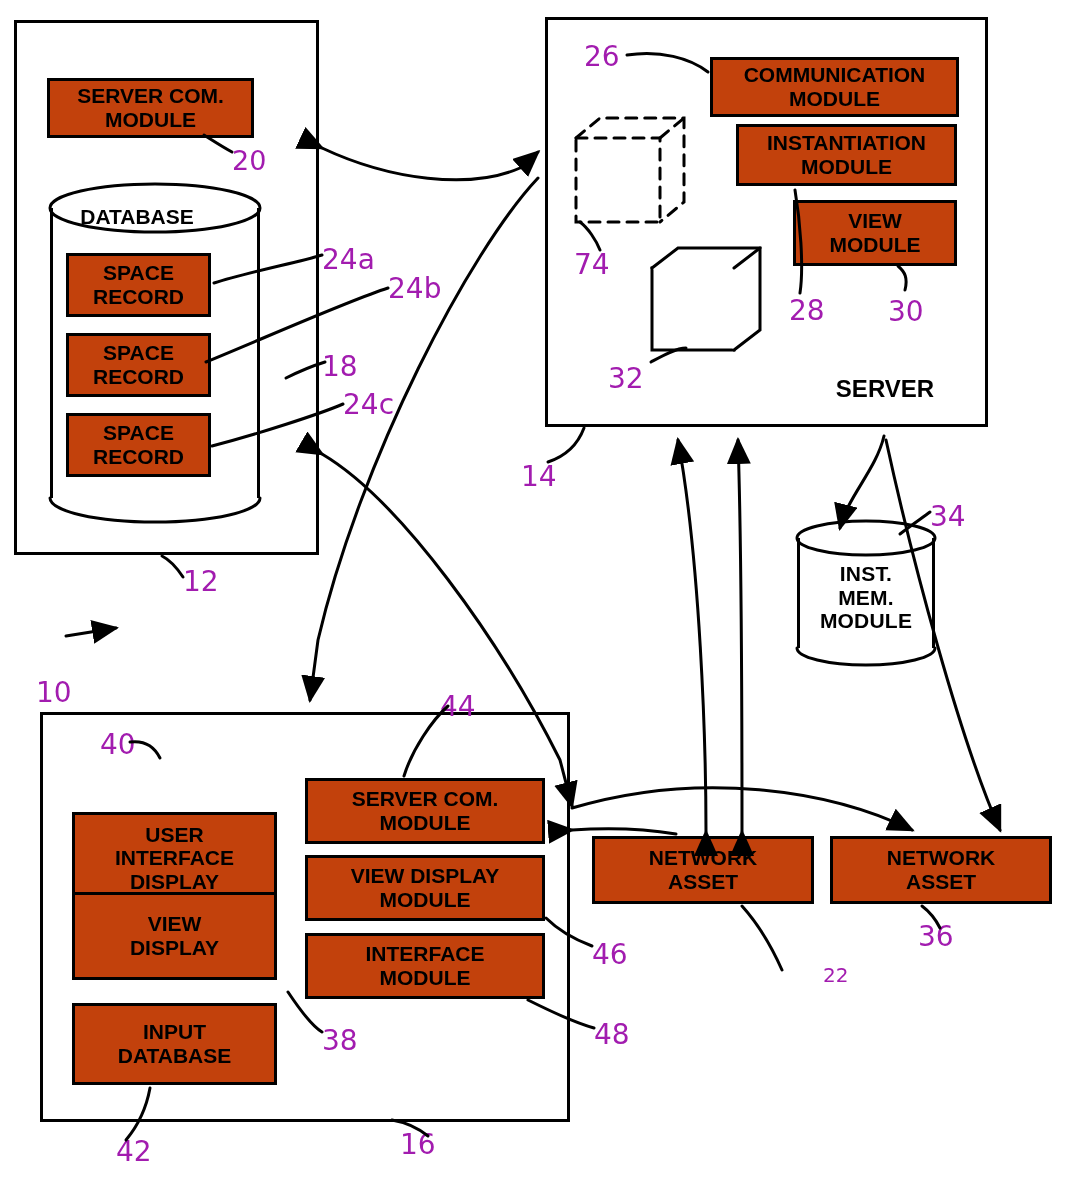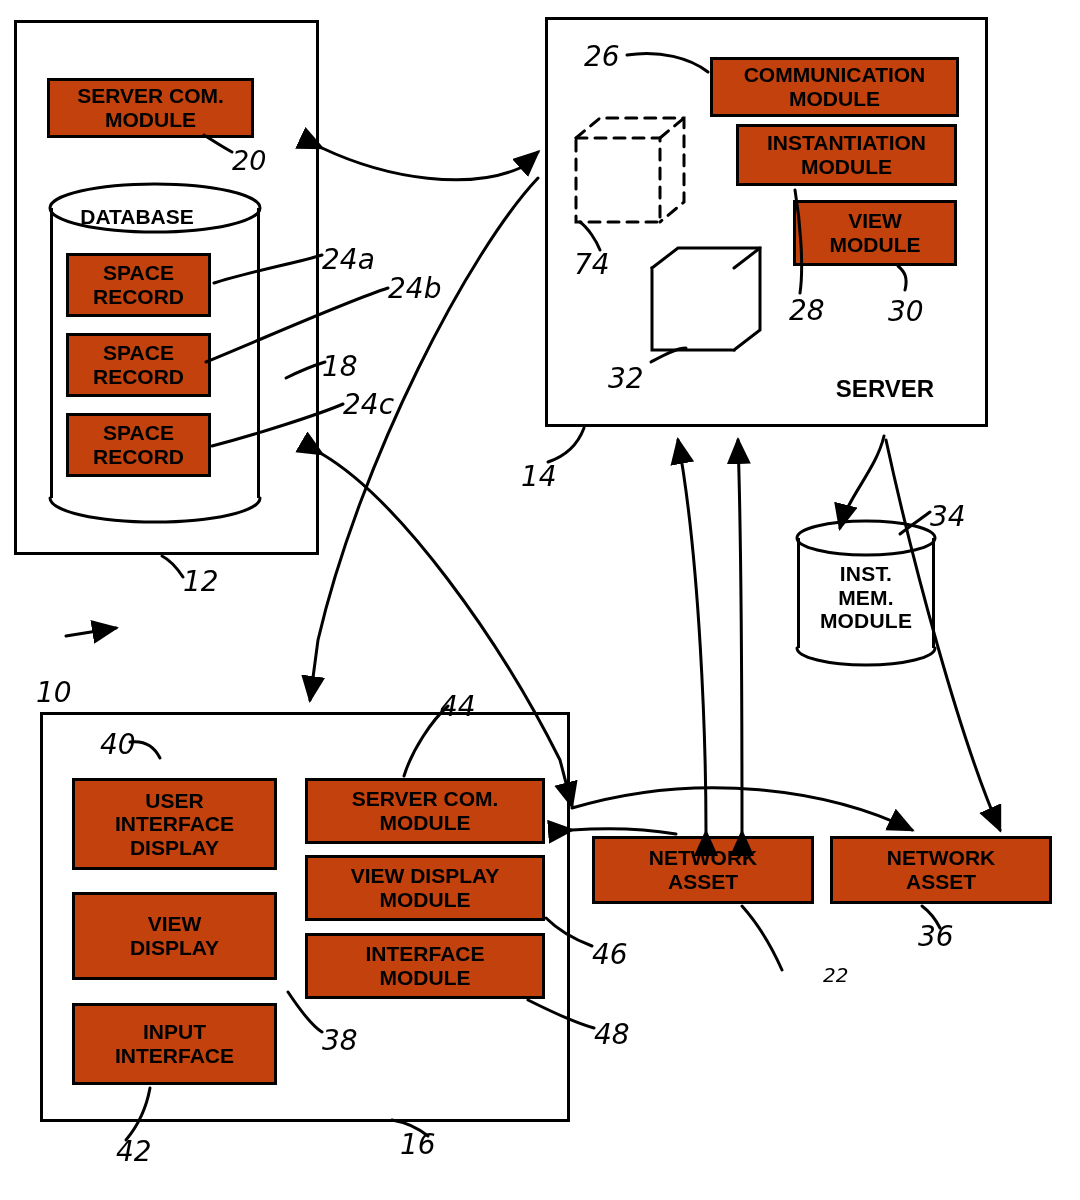--- a/index.html
+++ b/index.html
@@ -50,24 +50,23 @@
   }
   .title {
     position: absolute;
     font-weight: 700;
     color: #000;
     white-space: pre-line;
     text-align: center;
   }
   .ref {
     position: absolute;
-    color: #000000;
+    color: #a21caf;
     font-family: "DejaVu Sans", sans-serif;
     font-weight: 400;
-    font-style: italic;
     white-space: pre-line;
   }
   svg.overlay {
     position: absolute;
     left: 0;
     top: 0;
     width: 1080px;
     height: 1200px;
     pointer-events: none;
   }
@@ -125,31 +124,31 @@
   <div class="ref" style="left:521px; top:460px; font-size:28px;">14</div>
 
   <div class="cyl-body" style="left:797px; top:538px; width:138px; height:110px;"></div>
   <div class="lbl" style="left:797px; top:545px; width:138px; height:105px; font-size:21px;">INST.
 MEM.
 MODULE</div>
   <div class="ref" style="left:930px; top:500px; font-size:28px;">34</div>
 
   <div class="box" style="left:40px; top:712px; width:530px; height:410px;"></div>
 
-  <div class="innerbox" style="left:72px; top:778px; width:205px; height:92px; font-size:21px;">USER
+  <div class="innerbox" style="left:72px; top:812px; width:205px; height:92px; font-size:21px;">USER
 INTERFACE
 DISPLAY</div>
   <div class="ref" style="left:100px; top:728px; font-size:28px;">40</div>
 
   <div class="innerbox" style="left:72px; top:892px; width:205px; height:88px; font-size:21px;">VIEW
 DISPLAY</div>
   <div class="ref" style="left:322px; top:1024px; font-size:28px;">38</div>
 
   <div class="innerbox" style="left:72px; top:1003px; width:205px; height:82px; font-size:21px;">INPUT
-INTERFACE</div>
+DATABASE</div>
   <div class="ref" style="left:116px; top:1135px; font-size:28px;">42</div>
 
   <div class="innerbox" style="left:305px; top:778px; width:240px; height:66px; font-size:21px;">SERVER COM.
 MODULE</div>
   <div class="ref" style="left:440px; top:690px; font-size:28px;">44</div>
 
   <div class="innerbox" style="left:305px; top:855px; width:240px; height:66px; font-size:21px;">VIEW DISPLAY
 MODULE</div>
   <div class="ref" style="left:592px; top:938px; font-size:28px;">46</div>
 

